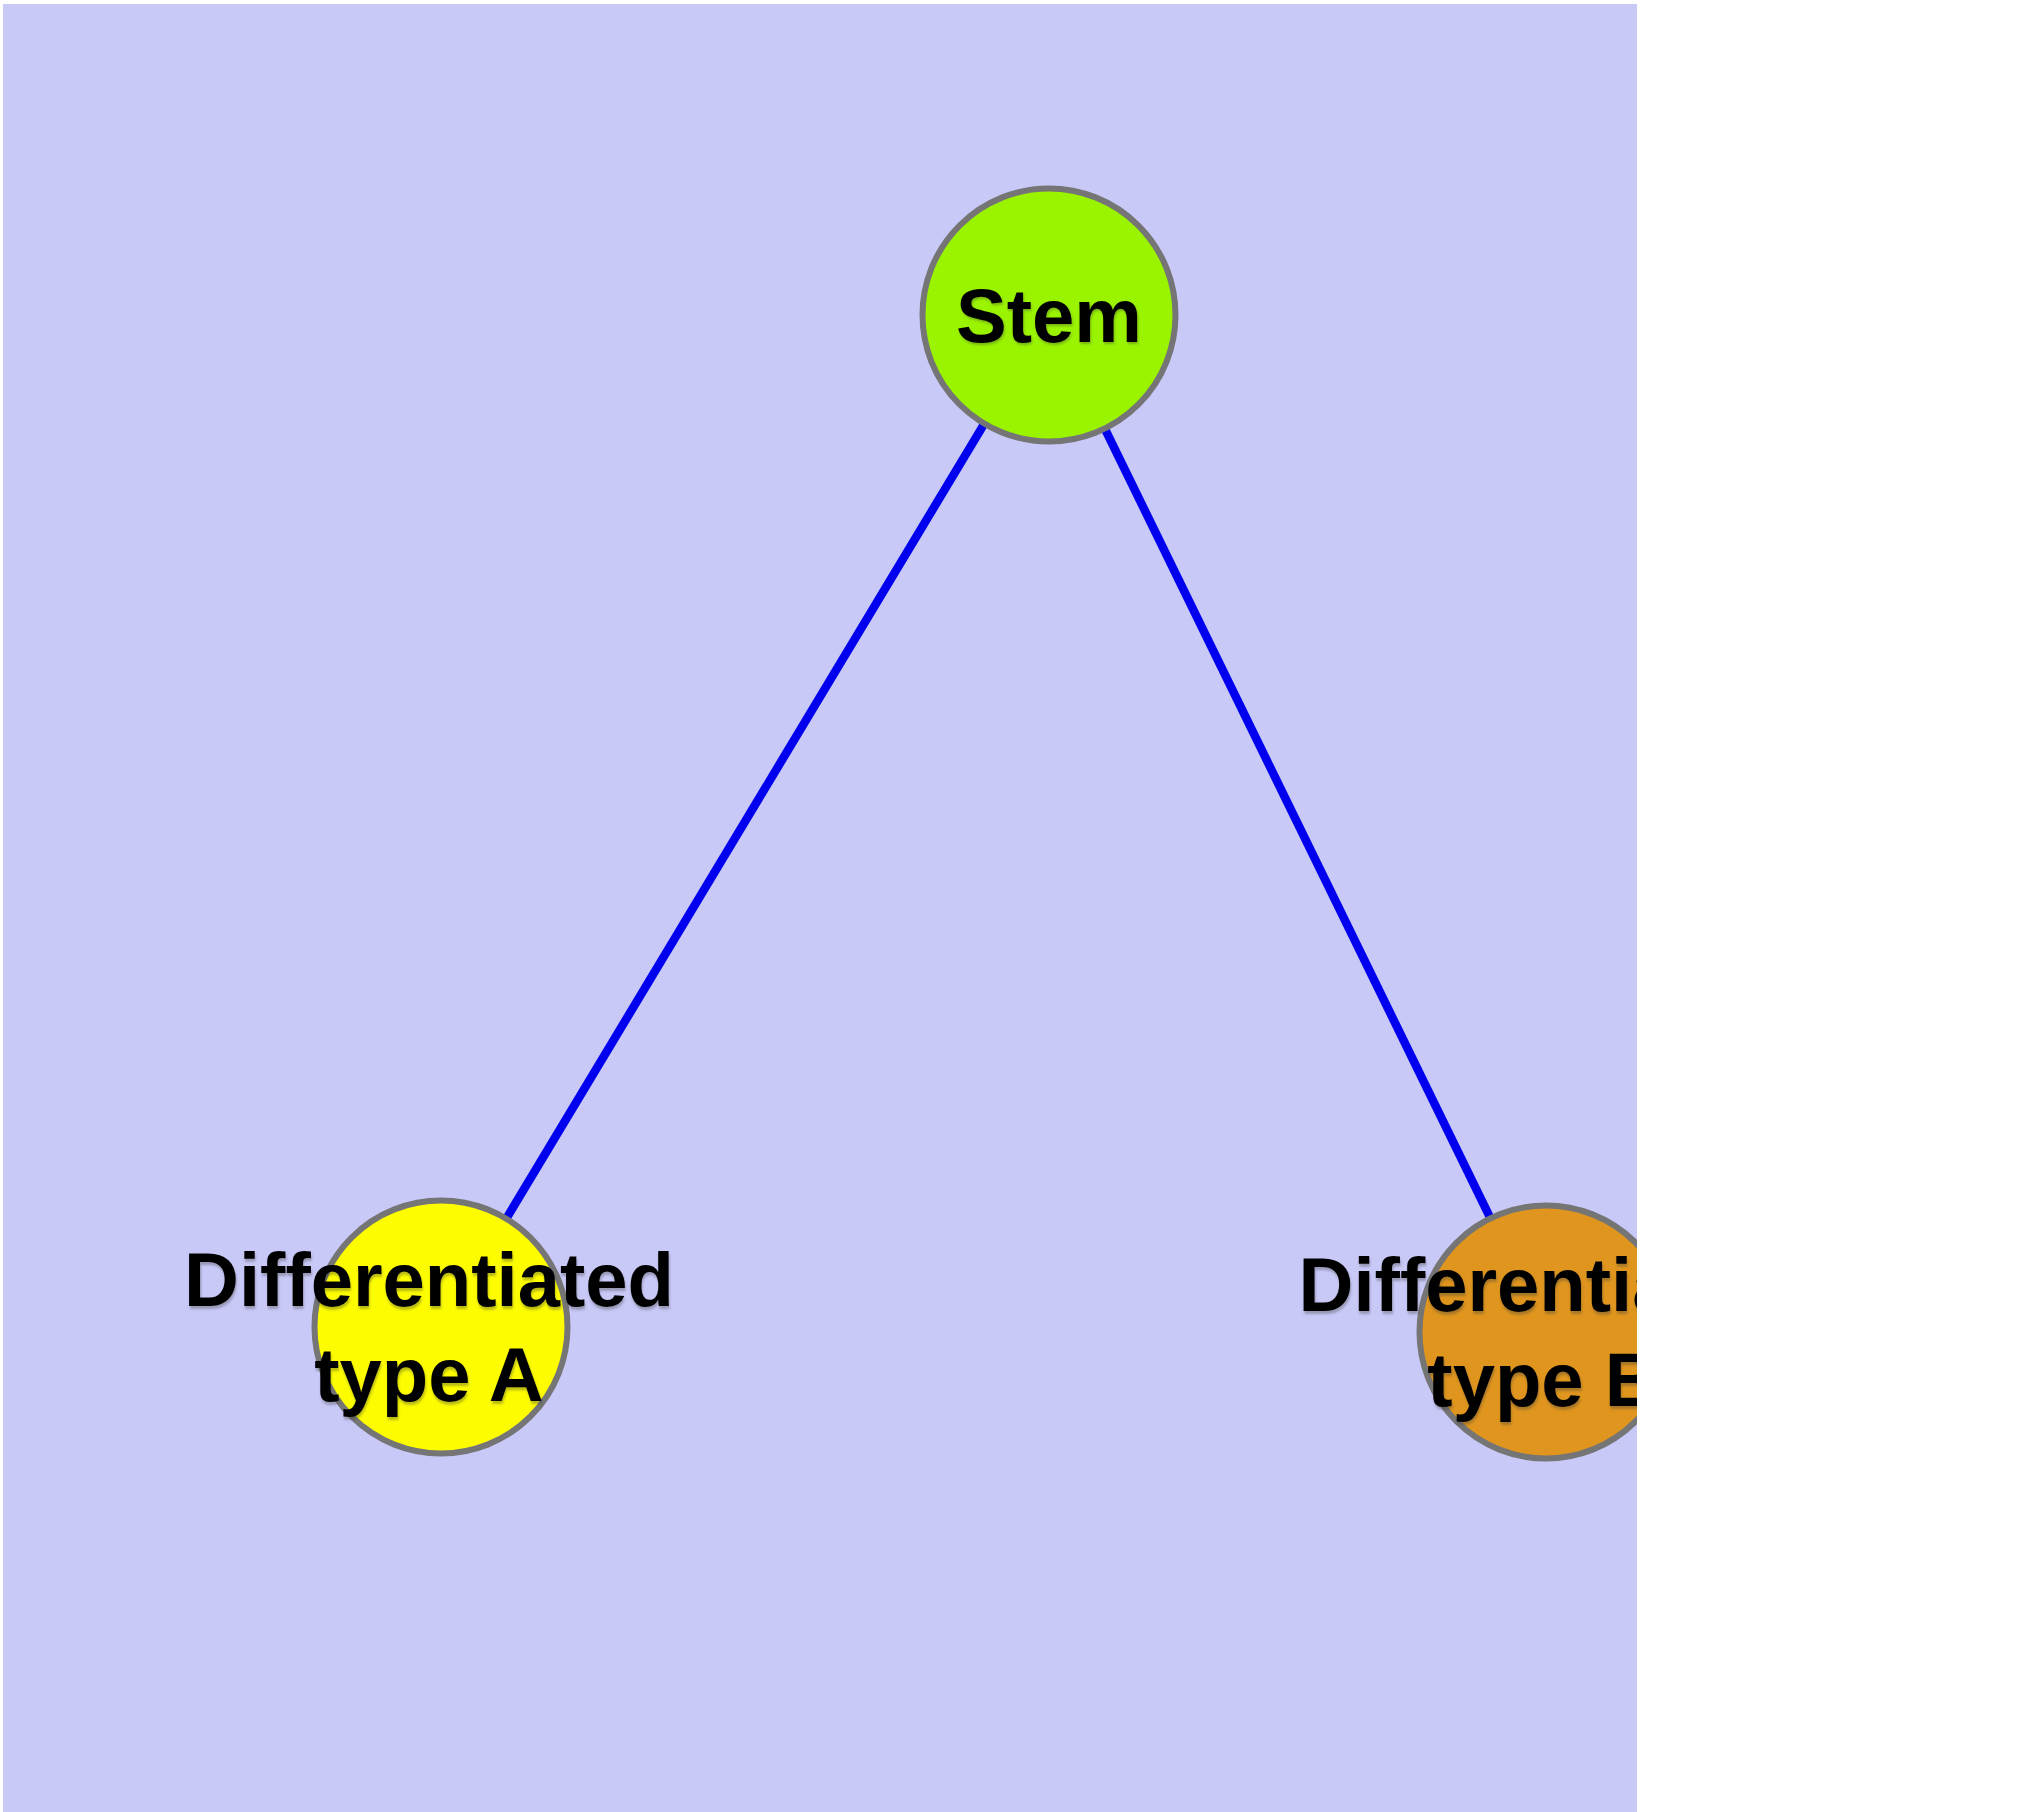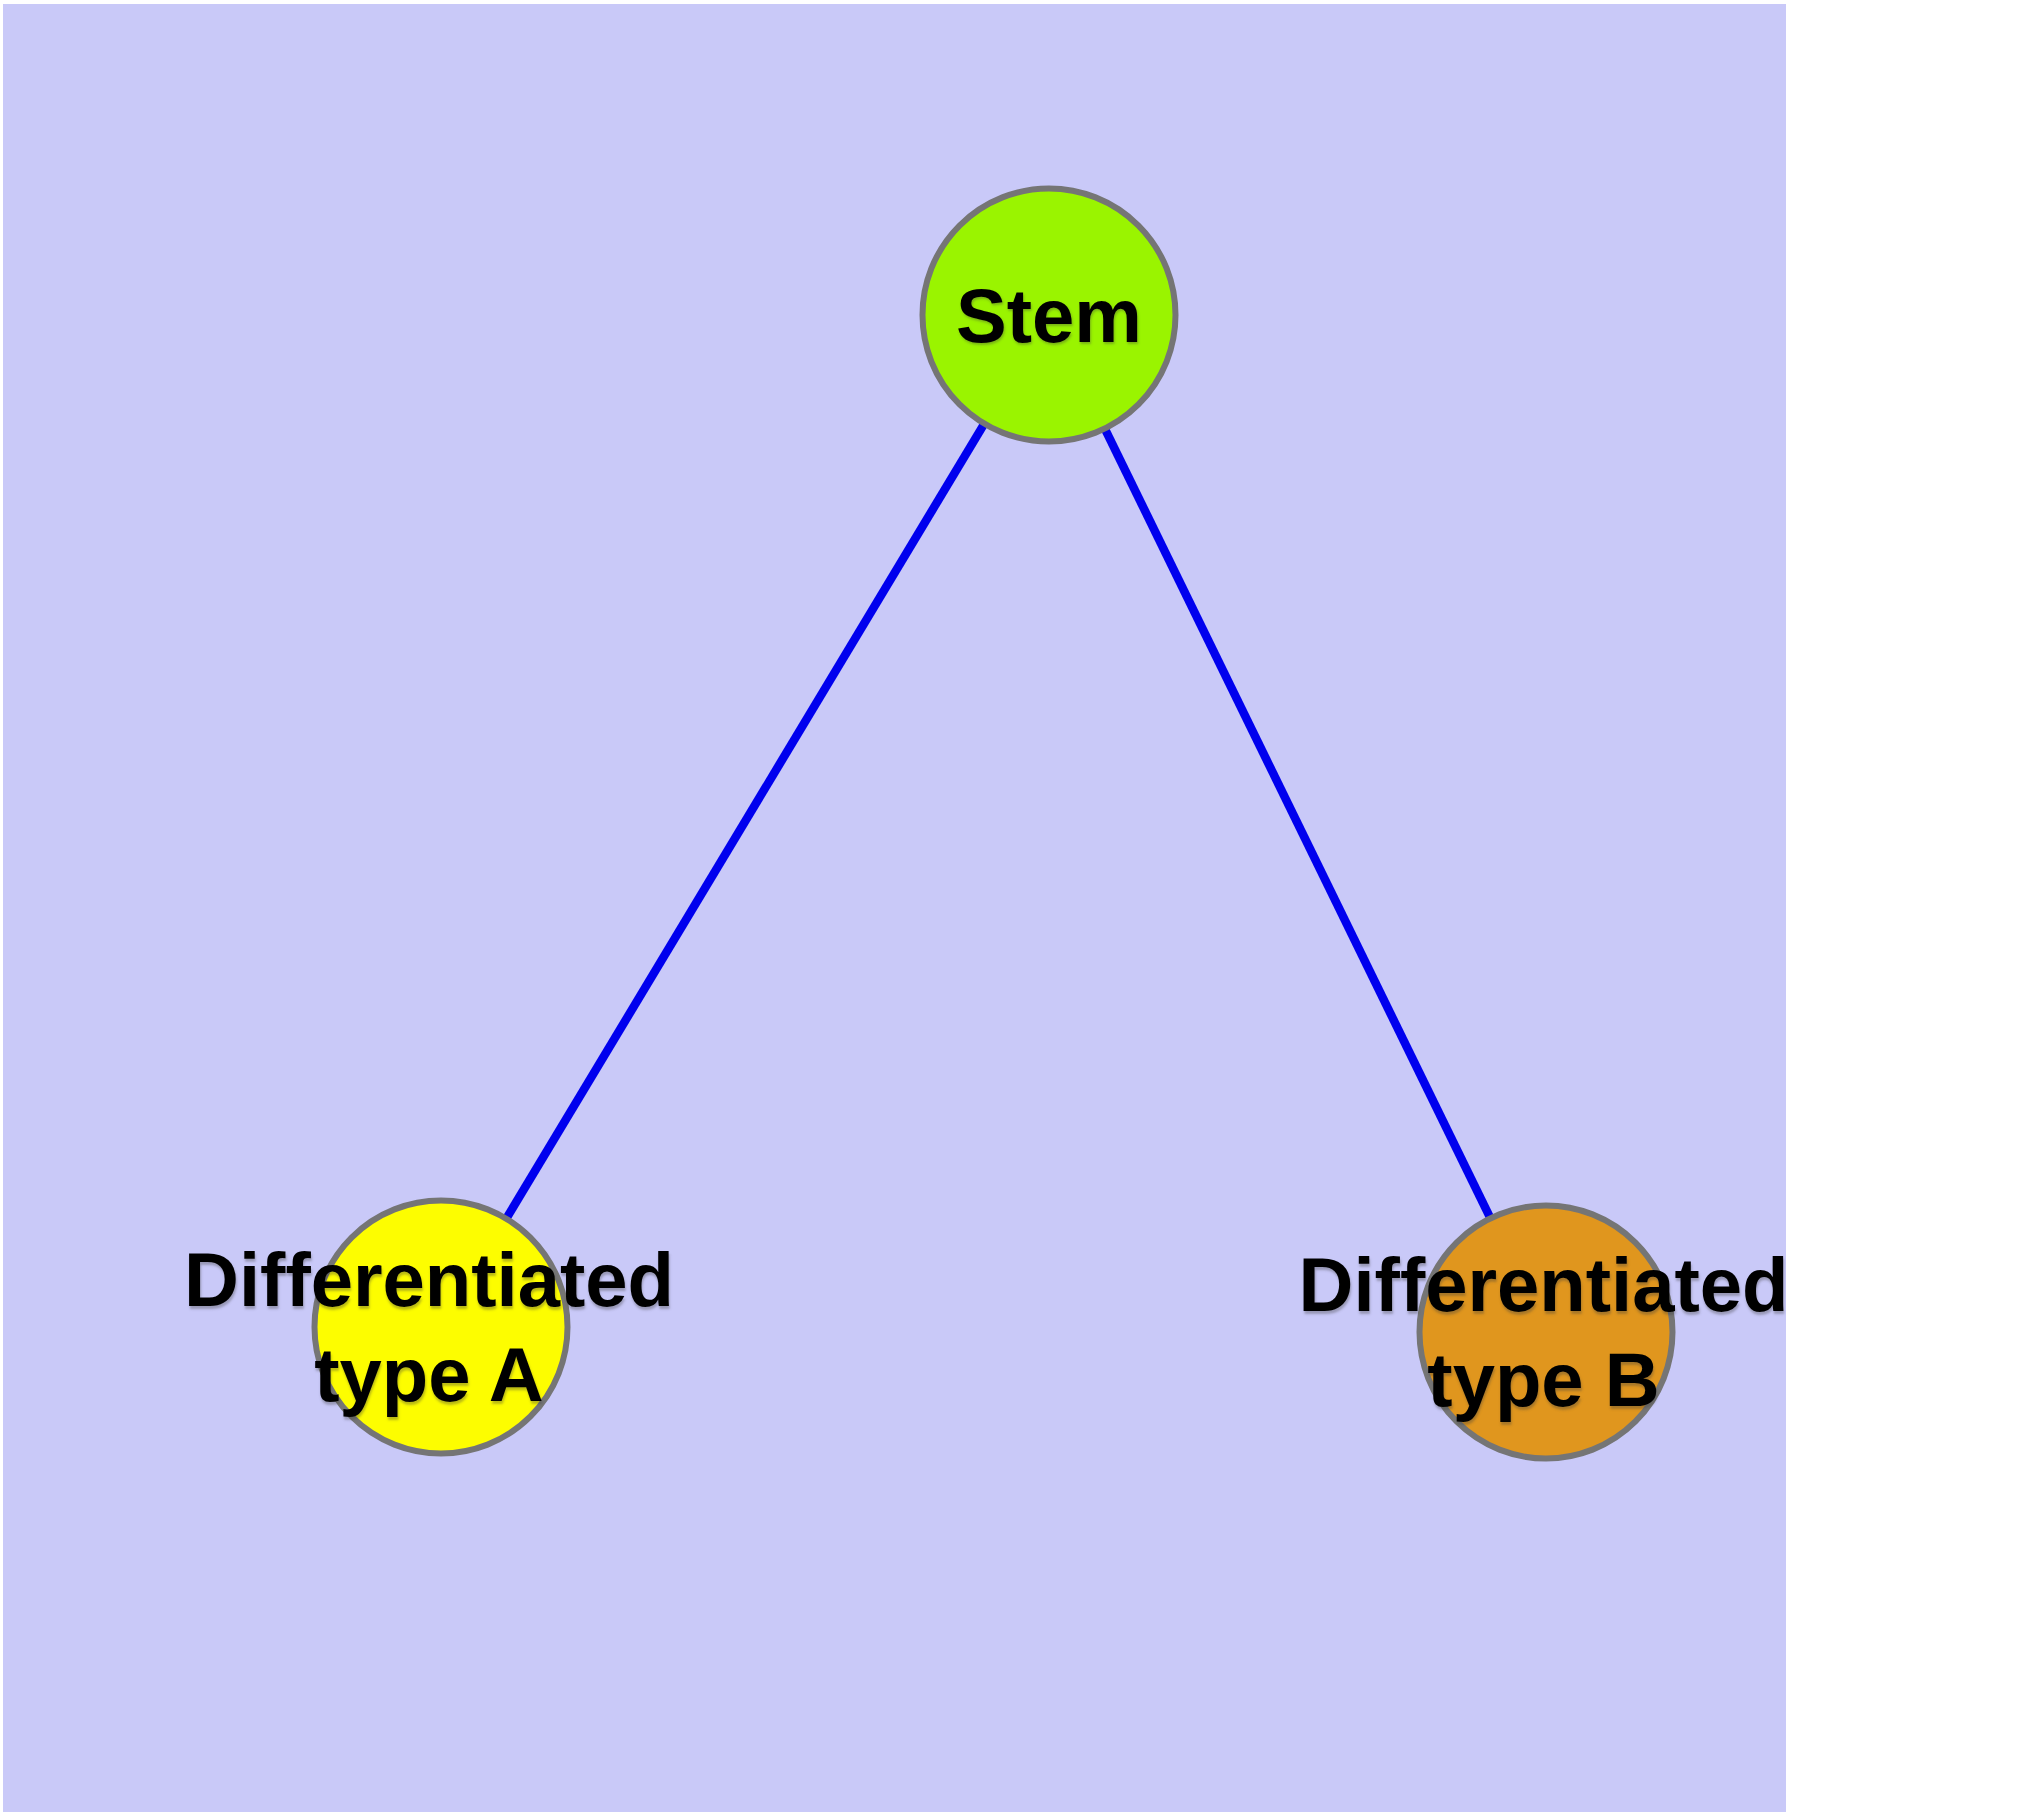--- a/index.html
+++ b/index.html
@@ -9,21 +9,21 @@
     --node_border: #757575;
     --label: #000000;
   }
   * { margin: 0; padding: 0; box-sizing: border-box; }
   html, body {
     background: var(--page_bg);
     font-family: "Liberation Sans", "DejaVu Sans", sans-serif;
   }
   .canvas {
     position: relative;
-    width: 1786px;
+    width: 1637px;
     height: 1812px;
     overflow: hidden;
     background: var(--page_bg);
   }
   .plot-bg {
     position: absolute;
     left: 3.4px;
     top: 4.2px;
     right: 0;
     bottom: 0;

